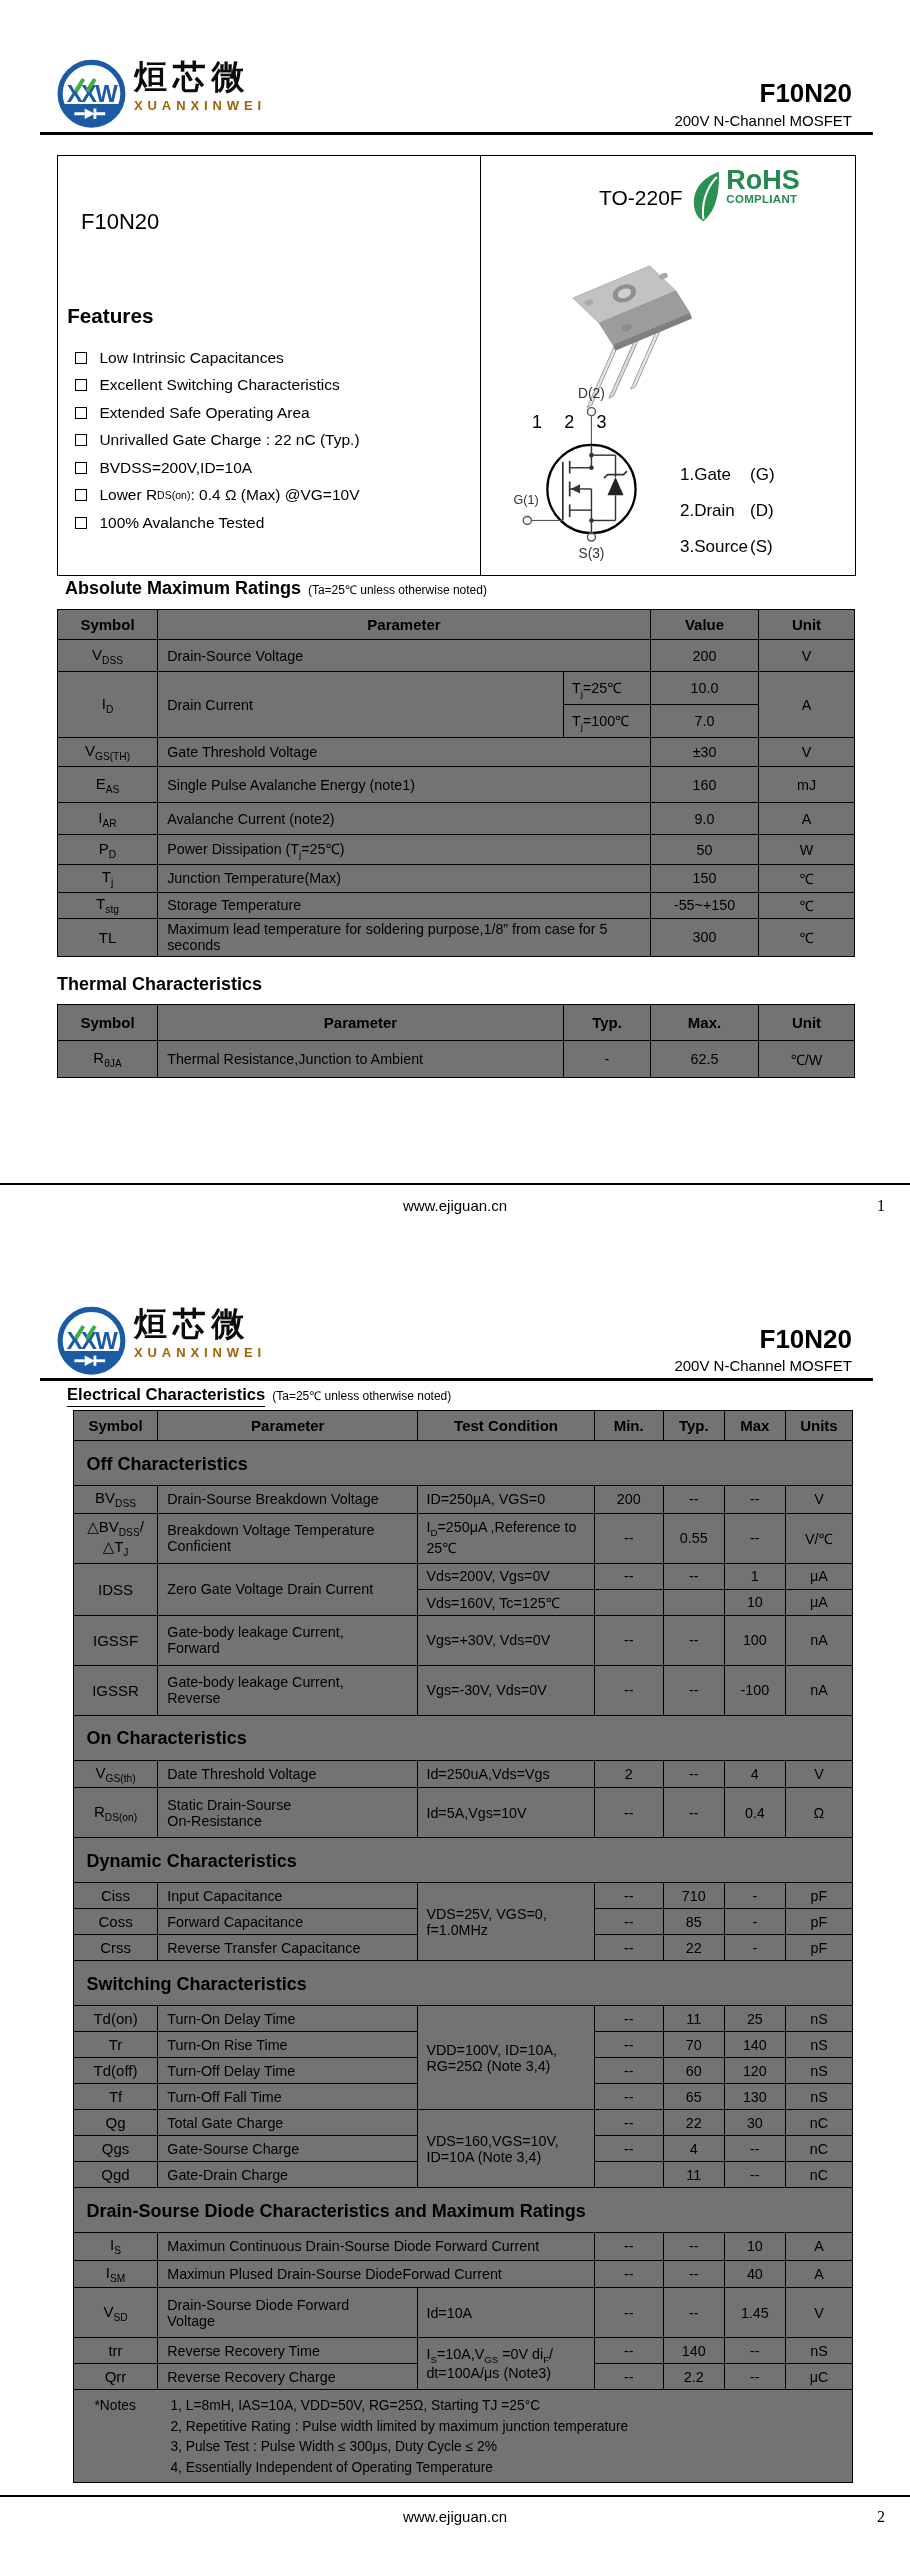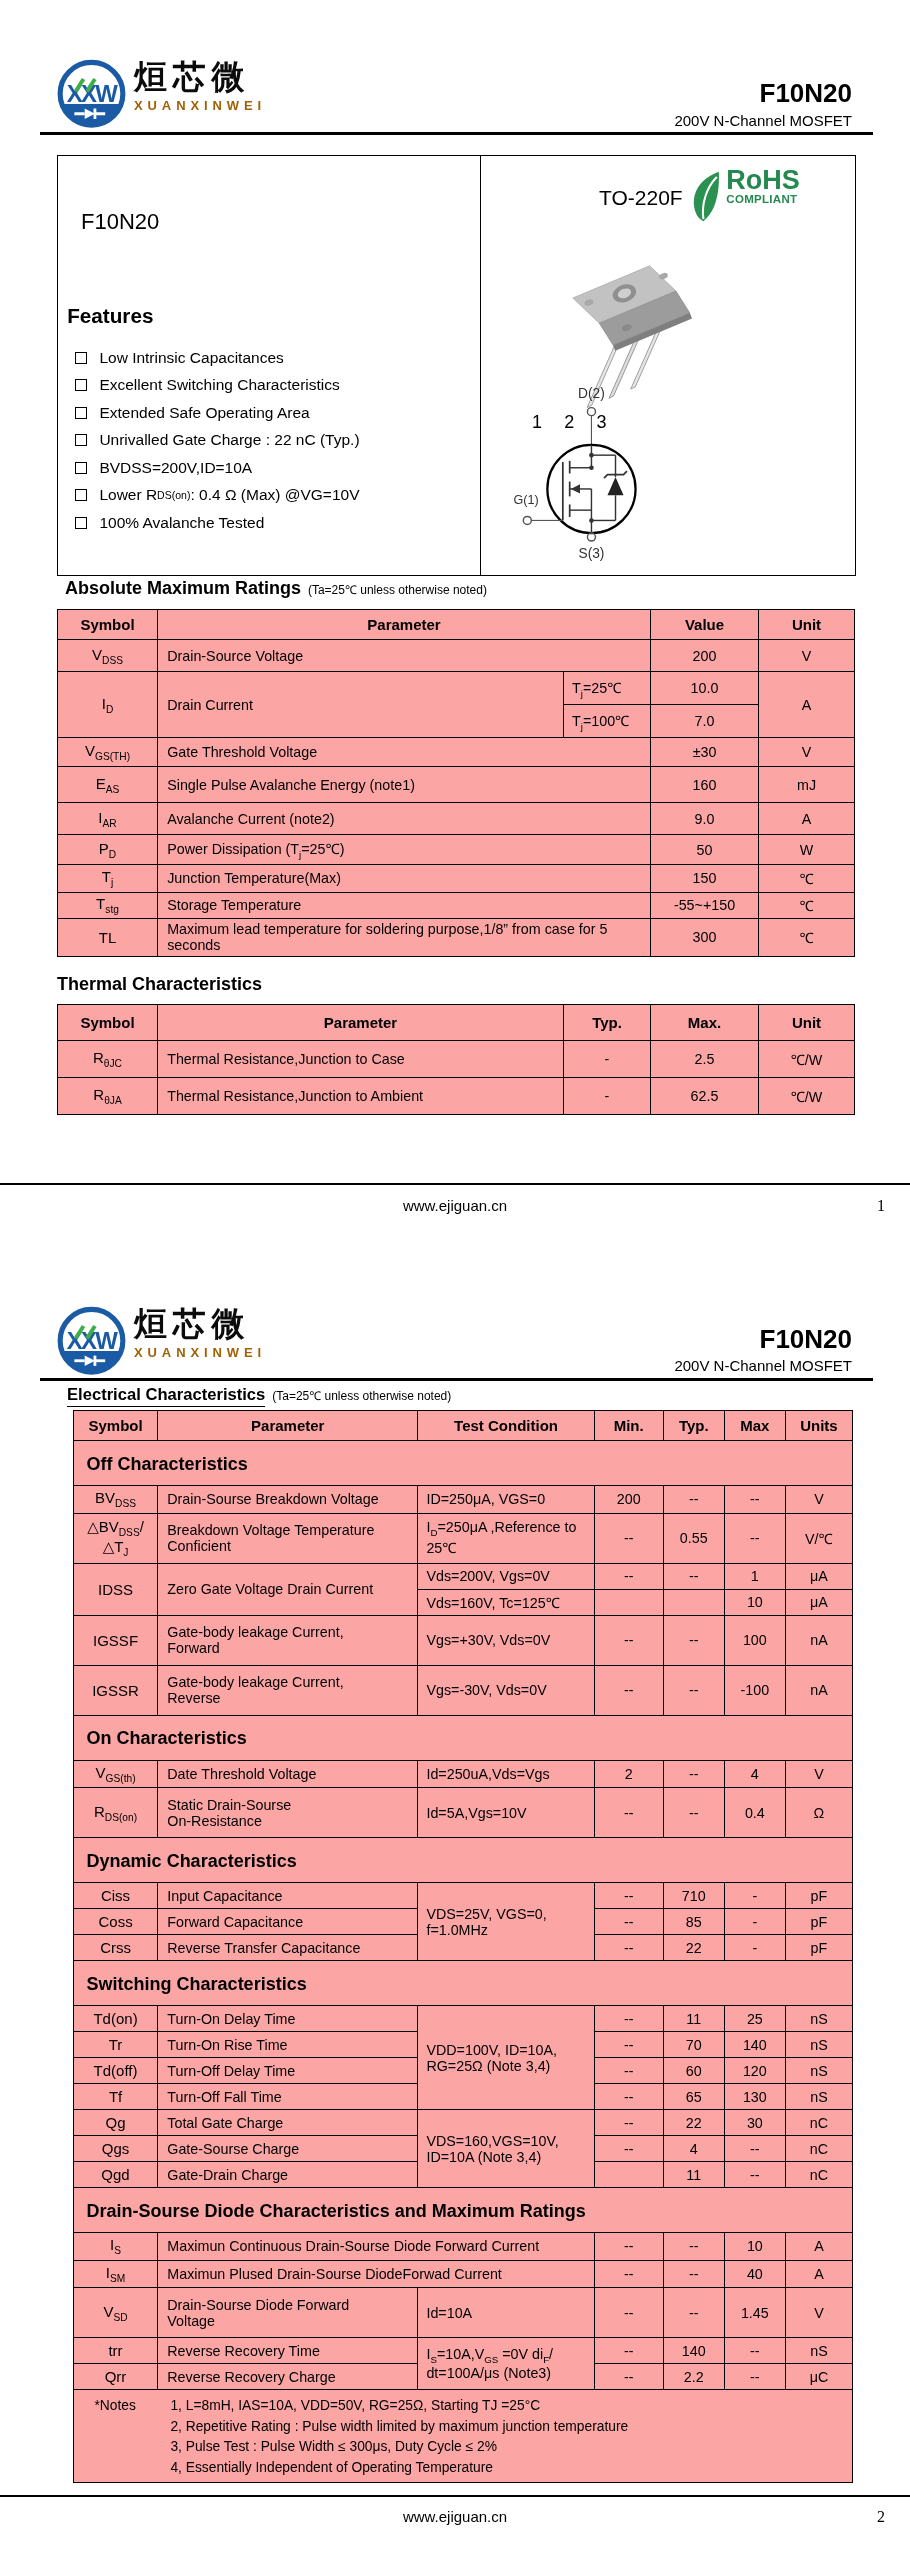--- a/index.html
+++ b/index.html
@@ -24,21 +24,21 @@
   .rohs-t1{font-size:27px;font-weight:bold;line-height:0.95;}
   .rohs-t2{font-size:11.5px;font-weight:bold;letter-spacing:0.3px;}
   .pins123{position:absolute;left:474px;top:256px;font-size:18px;font-weight:normal;letter-spacing:8.6px;}
   .pinlist{position:absolute;left:622px;top:301px;font-size:17px;}
   .pinrow{display:flex;height:36px;align-items:center;}
   .pinrow .pn{width:70px;}
   .sec-title{font-size:18px;font-weight:bold;}
   .sec-note{font-size:12px;font-weight:normal;}
   .ttl-row{display:inline-flex;align-items:baseline;gap:6.9px;white-space:nowrap;}
   .ul{border-bottom:1.7px solid #000;padding-bottom:1.1px;}
-  table{border-collapse:collapse;table-layout:fixed;position:absolute;background:#fca5a5;}
+  table{border-collapse:collapse;table-layout:fixed;position:absolute;background:#737373;}
   td,th{border:1.1px solid #000;font-size:14.3px;vertical-align:middle;text-align:center;
         padding:1.1px 3.4px;overflow:hidden;font-weight:normal;}
   th{font-weight:bold;font-size:15px;}
   .tbl{border:1.7px solid #000;}
   .param{text-align:left;padding-left:9.2px;}
   .cond{text-align:left;padding-left:8px;}
   .ml{white-space:pre-line;}
   .symc{font-size:15px;}
   .band td{font-size:18px;font-weight:bold;text-align:left;padding:8px 0 5.7px 12.6px;}
   .h45{height:26px}.h46{height:26px}.h48{height:27.5px}.h50{height:29px}.h52{height:30px}
@@ -177,20 +177,34 @@
       <polygon points="198,196 226,196 212,164" fill="#222"></polygon>
       <line x1="212" y1="196" x2="212" y2="240" stroke="#333" stroke-width="2.5"></line>
       <line x1="212" y1="240" x2="170" y2="240" stroke="#333" stroke-width="2.5"></line>
       <line x1="65" y1="240" x2="120" y2="240" stroke="#555" stroke-width="2"></line>
       <circle cx="58" cy="240" r="7" fill="none" stroke="#555" stroke-width="2.5"></circle>
       <text x="34" y="212" font-size="22" fill="#333">G(1)</text>
       <circle cx="170" cy="269" r="7" fill="none" stroke="#555" stroke-width="2.5"></circle>
       <text x="170" y="305" text-anchor="middle" font-size="24" fill="#333">S(3)</text>
     </svg>
 
+    <div class="pinlist">
+      <div class="pinrow">
+        <span class="pn">1.Gate</span>
+        <span>(G)</span>
+      </div>
+      <div class="pinrow">
+        <span class="pn">2.Drain</span>
+        <span>(D)</span>
+      </div>
+      <div class="pinrow">
+        <span class="pn">3.Source</span>
+        <span>(S)</span>
+      </div>
+    </div>
   </div>
 
   <div class="abs ttl-row" style="left:65px;top:578px;">
     <span class="sec-title">Absolute Maximum Ratings</span>
     <span class="sec-note">(Ta=25℃ unless otherwise noted)</span>
   </div>
 
   <table class="tbl" style="left:57px;top:609px;width:797px;">
     <colgroup>
         <col style="width:100px">
@@ -278,27 +292,20 @@
         <col style="width:108px">
         <col style="width:96px">
       </colgroup>
     <tbody>
         <tr class="h62">
       <th>Symbol</th>
       <th>Parameter</th>
       <th>Typ.</th>
       <th>Max.</th>
       <th>Unit</th>
-    </tr>
-    <tr class="h64">
-      <td class="symc"><span>R</span><span class="sub">θJC</span></td>
-      <td class="param">Thermal Resistance,Junction to Case</td>
-      <td>-</td>
-      <td>2.5</td>
-      <td>℃/W</td>
     </tr>
     <tr class="h64">
       <td class="symc"><span>R</span><span class="sub">θJA</span></td>
       <td class="param">Thermal Resistance,Junction to Ambient</td>
       <td>-</td>
       <td>62.5</td>
       <td>℃/W</td>
     </tr>
   </tbody>
     </table>

